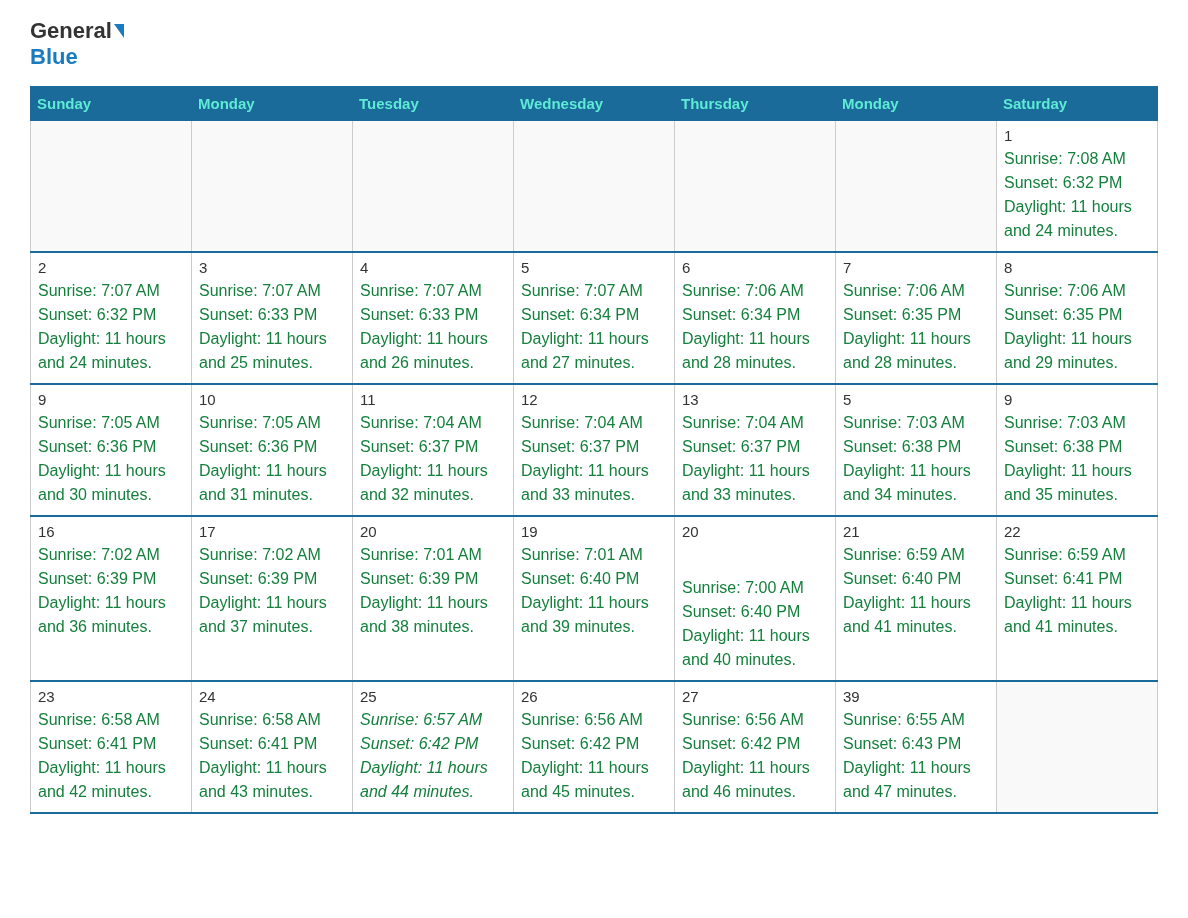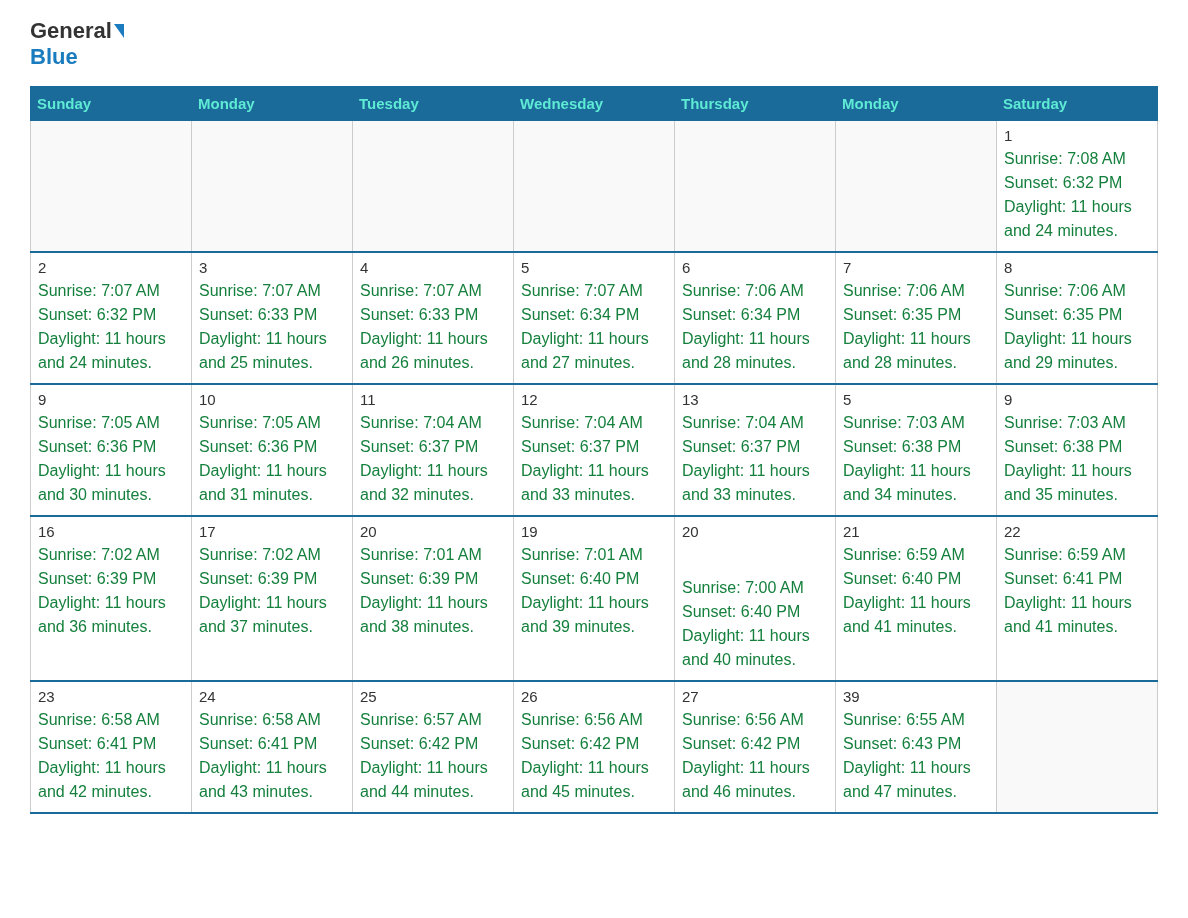--- a/index.html
+++ b/index.html
@@ -286,21 +286,21 @@
 Daylight: 11 hours and 42 minutes.</div>
         </td>
         <td>
           <span class="day-number">24</span>
           <div class="day-info" style="white-space: pre-line;">Sunrise: 6:58 AM
 Sunset: 6:41 PM
 Daylight: 11 hours and 43 minutes.</div>
         </td>
         <td>
           <span class="day-number">25</span>
-          <div class="day-info" style="white-space: pre-line;">Sunrise: 6:57 AM
+          <div class="day-info" style="white-space: pre-line; font-style: italic;">Sunrise: 6:57 AM
 Sunset: 6:42 PM
 Daylight: 11 hours and 44 minutes.</div>
         </td>
         <td>
           <span class="day-number">26</span>
           <div class="day-info" style="white-space: pre-line;">Sunrise: 6:56 AM
 Sunset: 6:42 PM
 Daylight: 11 hours and 45 minutes.</div>
         </td>
         <td>

